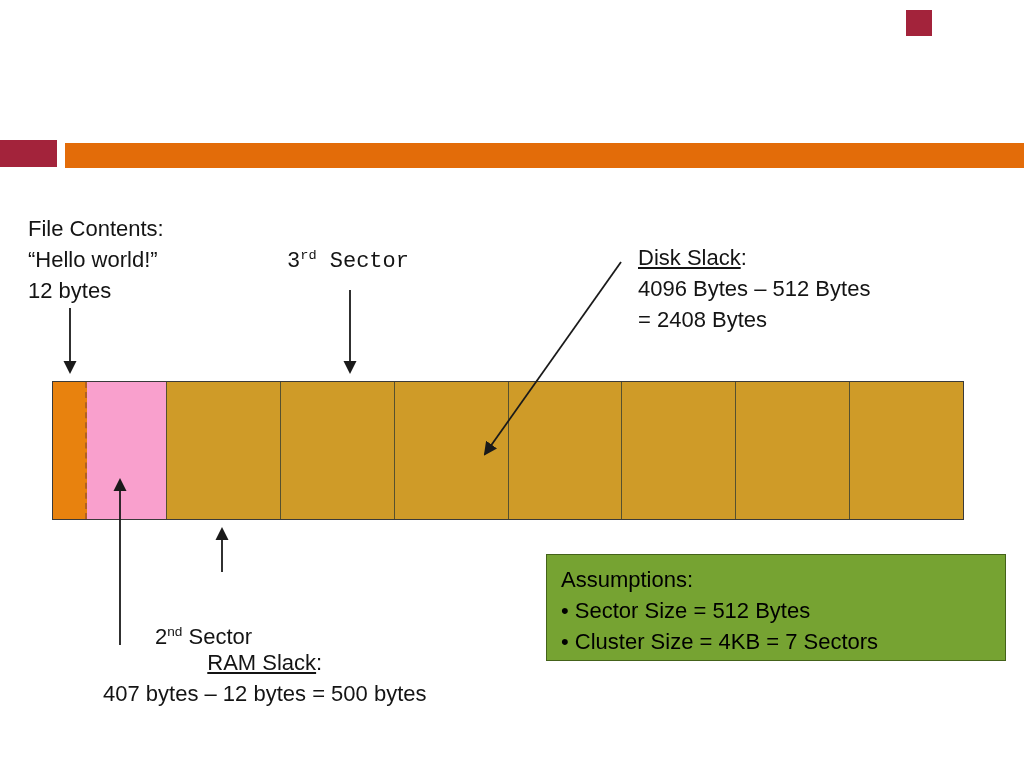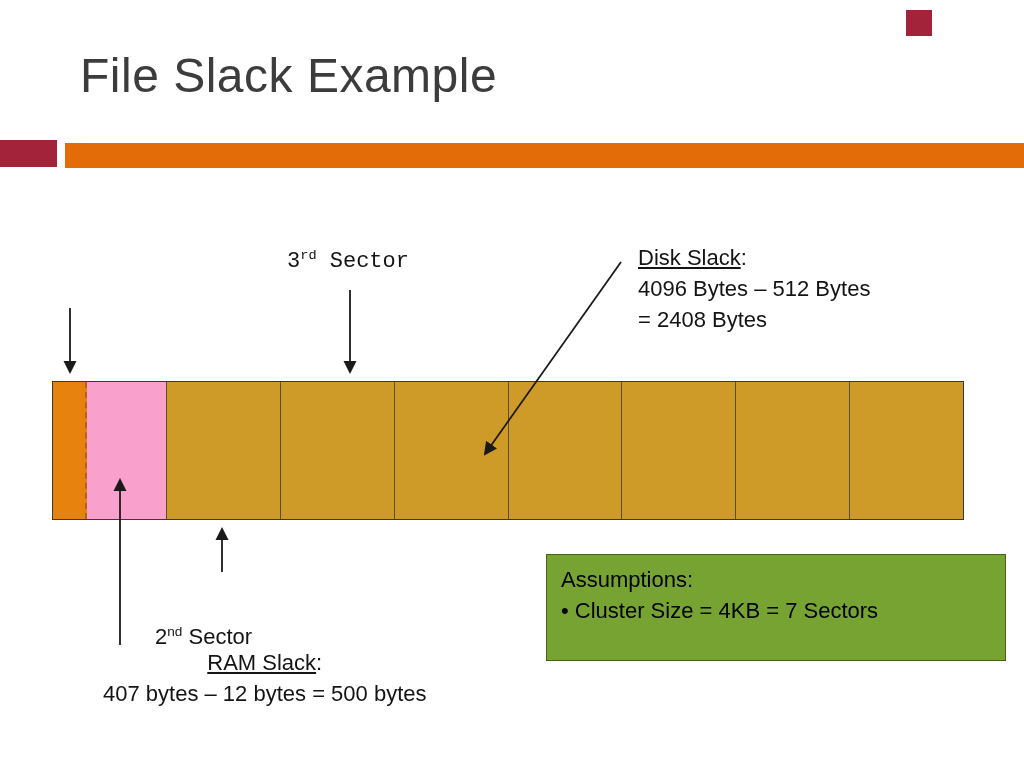--- a/index.html
+++ b/index.html
@@ -75,26 +75,30 @@
     color:#000000;
   }
 
   .arrow-layer{left:0;top:0;width:1024px;height:768px;pointer-events:none;}
 </style>
 </head>
 <body>
 
 <div class="slide">
 
-  <div class="abs slide-title">File Slack Example</div>
 
   <div class="abs accent-maroon-block"></div>
   <div class="abs accent-orange-band"></div>
   <div class="abs accent-corner-square"></div>
 
+  <div class="abs lbl file-contents">
+    <div>File Contents:</div>
+    <div>“Hello world!”</div>
+    <div>12 bytes</div>
+  </div>
 
   <div class="abs lbl third-sector">
     <span>3</span><sup>rd</sup><span> Sector</span>
   </div>
 
   <div class="abs lbl disk-slack">
     <div><span class="u">Disk Slack</span><span>:</span></div>
     <div>4096 Bytes – 512 Bytes</div>
     <div>= 2408 Bytes</div>
   </div>
@@ -116,20 +120,21 @@
     <span>2</span><sup>nd</sup><span> Sector</span>
   </div>
 
   <div class="abs lbl ram-slack">
     <div><span class="u">RAM Slack</span><span>:</span></div>
     <div>407 bytes – 12 bytes = 500 bytes</div>
   </div>
 
   <div class="abs assumptions-box">
     <div>Assumptions:</div>
+    <div>• Sector Size = 512 Bytes</div>
     <div>• Cluster Size = 4KB = 7 Sectors</div>
   </div>
 
   <svg class="abs arrow-layer" width="1024" height="768" viewBox="0 0 1024 768">
     <defs>
       <marker id="ah" viewBox="0 0 10 10" refX="8.5" refY="5" markerWidth="7.5" markerHeight="7.5" orient="auto-start-reverse">
         <path d="M0,0 L10,5 L0,10 z" fill="#1a1a1a"></path>
       </marker>
     </defs>
     <line x1="70" y1="308" x2="70" y2="372" stroke="#1a1a1a" stroke-width="1.8" marker-end="url(#ah)"></line>

